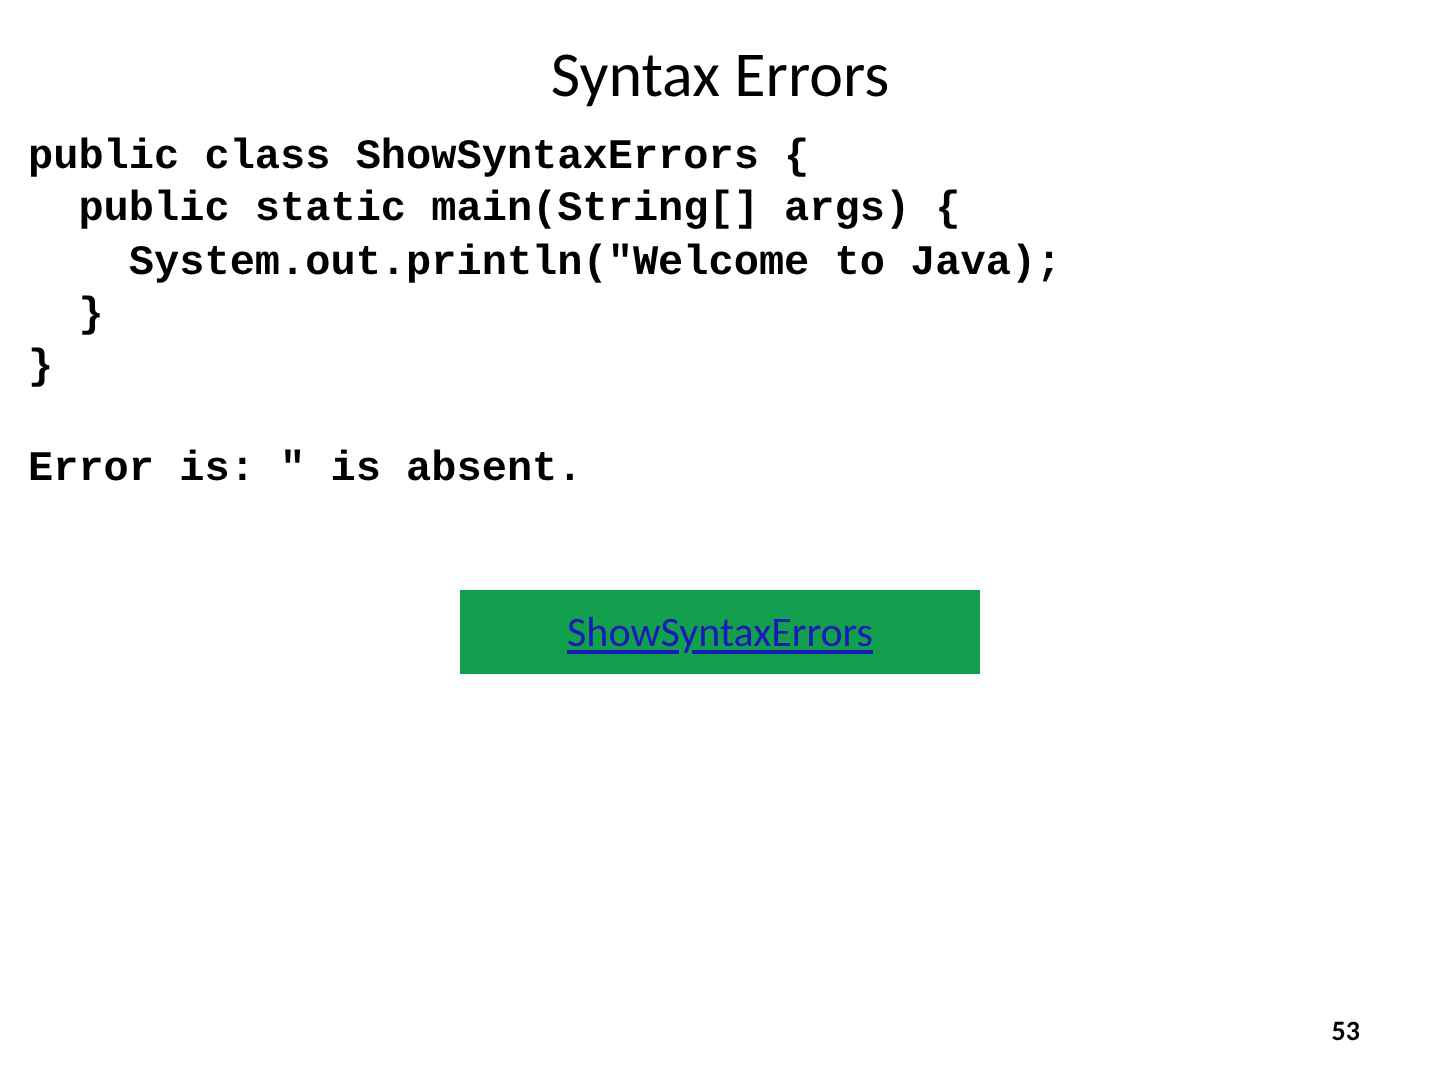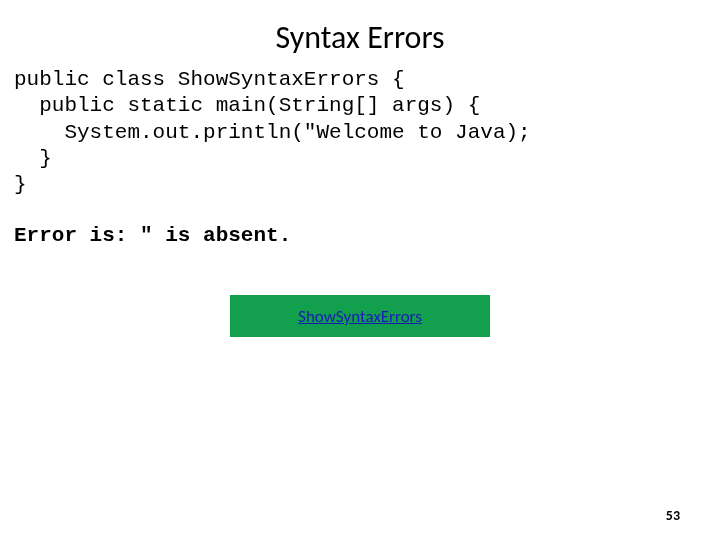--- a/index.html
+++ b/index.html
@@ -14,21 +14,21 @@
       text-align: center;
       font-size: 32px;
       font-weight: 400;
       color: #000000;
       padding-top: 18px;
       padding-bottom: 10px;
     }
     .code-block {
       font-family: "Courier New", Courier, monospace;
       font-size: 21px;
-      font-weight: normal;
+      font-weight: bold;
       color: #000000;
       white-space: pre;
       padding-left: 14px;
       line-height: 1.25;
     }
     .error-text {
       font-family: "Courier New", Courier, monospace;
       font-size: 21px;
       font-weight: bold;
       color: #000000;
@@ -44,21 +44,21 @@
       background: #13a04e;
       width: 260px;
       height: 42px;
       display: flex;
       align-items: center;
       justify-content: center;
     }
     .button-label {
       color: #1a1ab8;
       text-decoration: underline;
-      font-size: 17px;
+      font-size: 21px;
       font-family: Calibri, Arial, sans-serif;
     }
     .page-number {
       position: absolute;
       bottom: 16px;
       right: 40px;
       font-size: 14px;
       color: #000000;
       font-weight: bold;
     }

